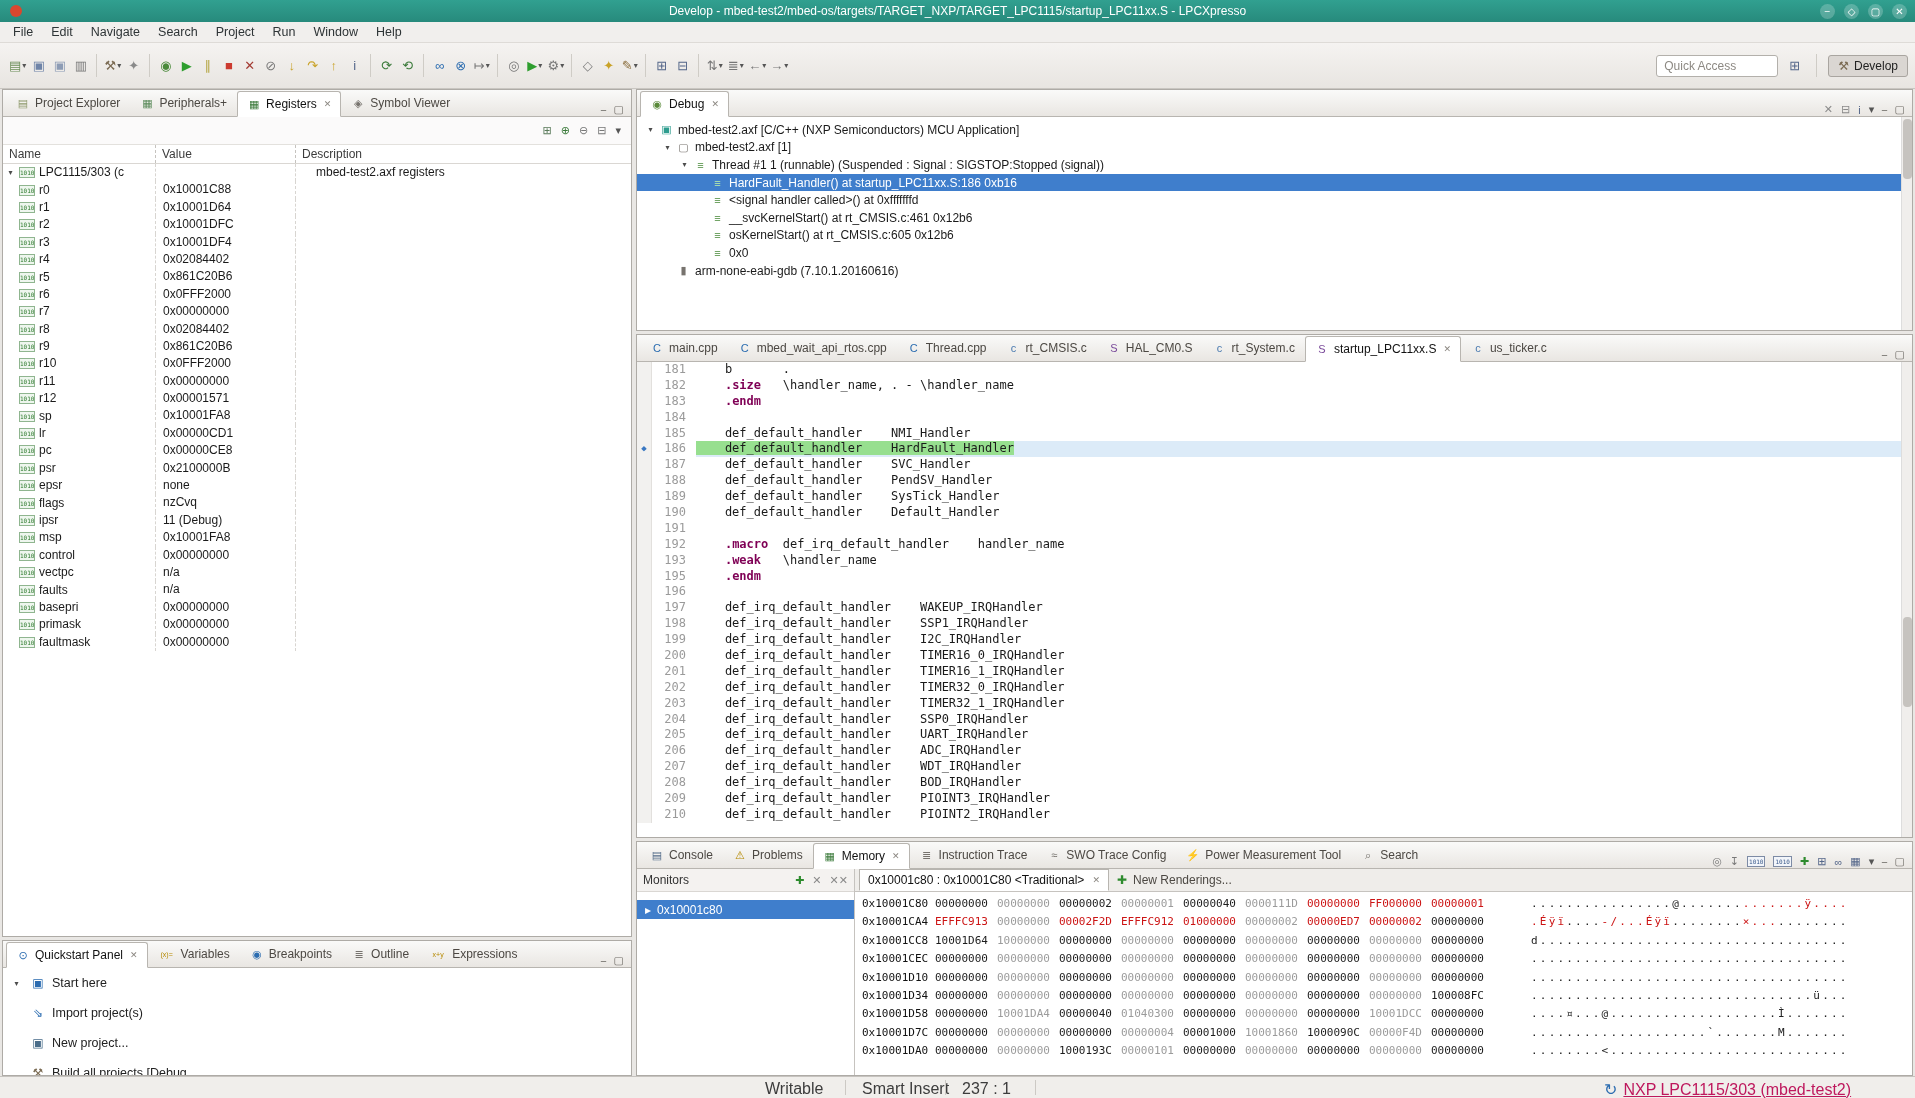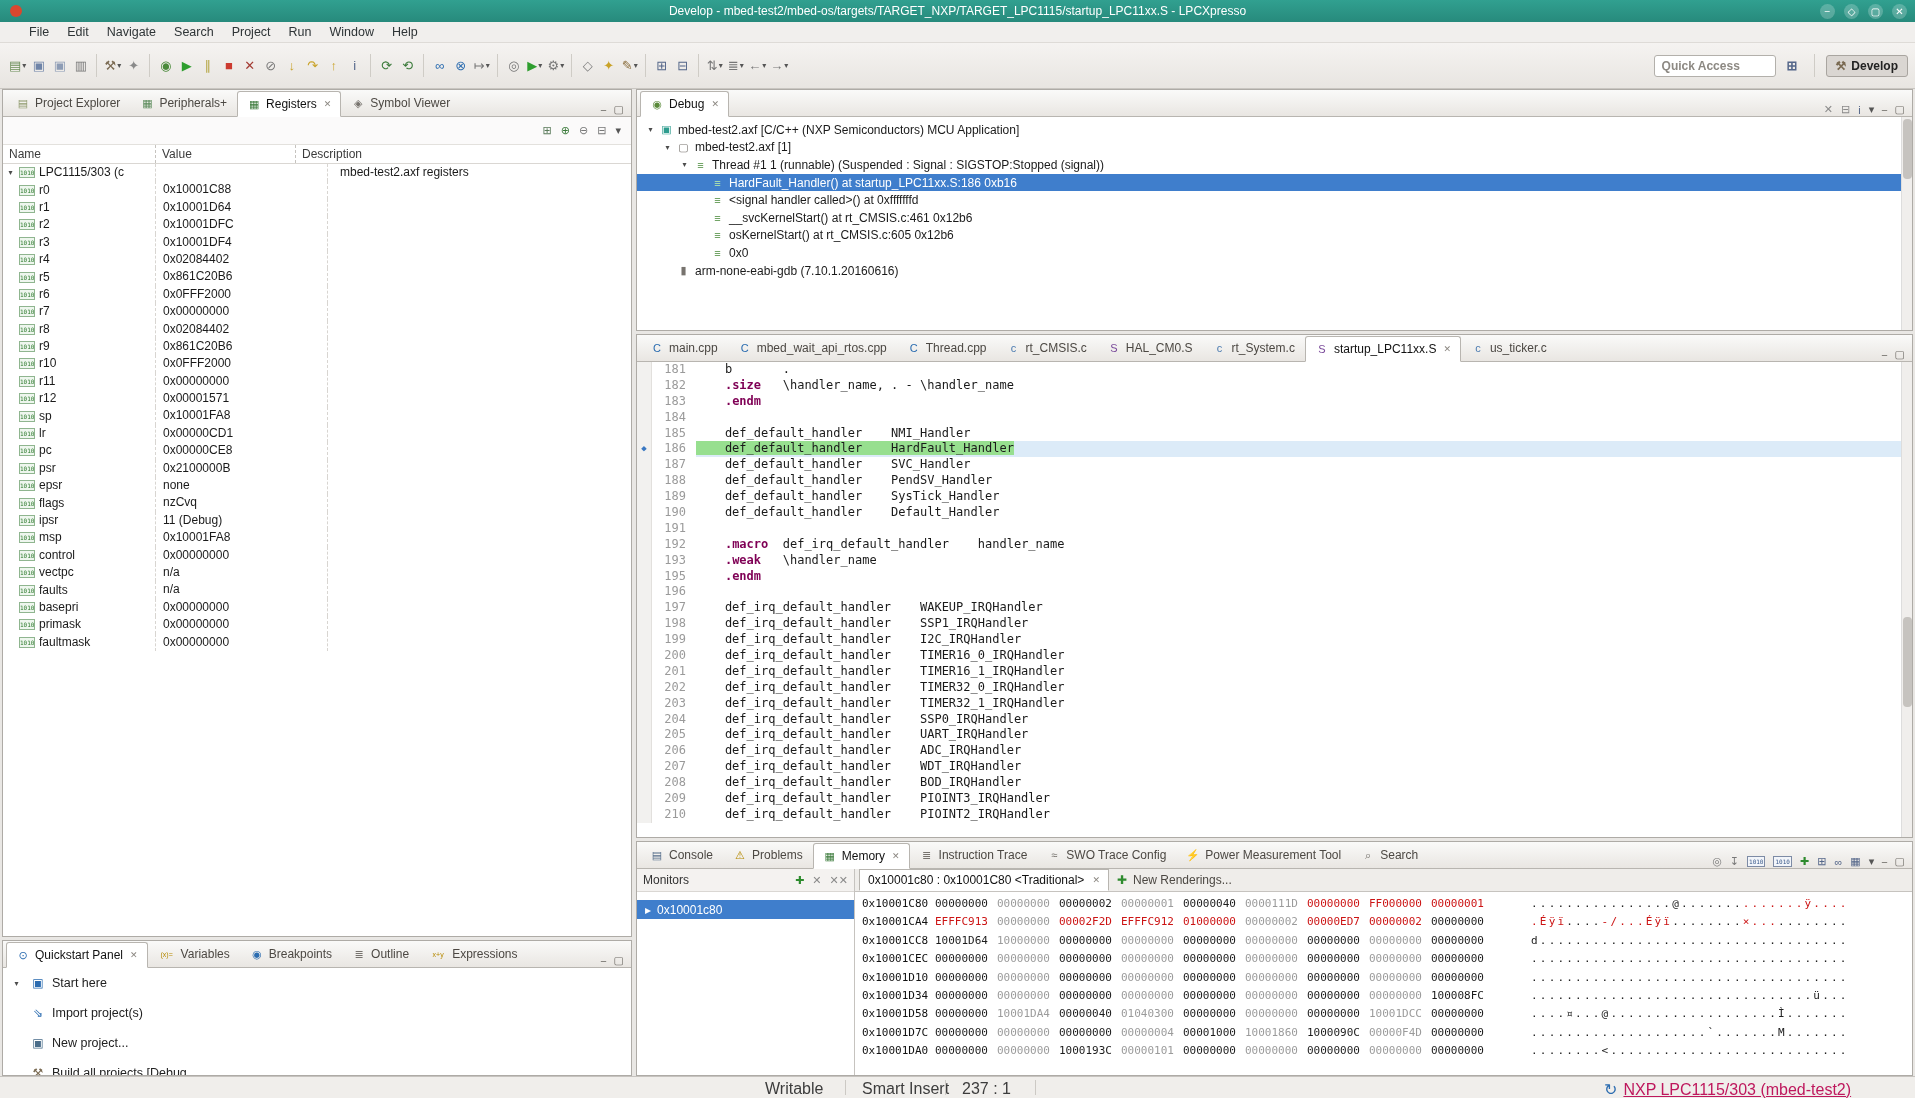--- a/index.html
+++ b/index.html
@@ -6,29 +6,29 @@
   html,body{background:#555;}
   .app{position:relative;width:1915px;height:1098px;background:#e9e7e4;font-family:"Liberation Sans",sans-serif;font-size:12px;color:#1a1a1a;overflow:hidden;}
 
   
   .titlebar{position:relative;height:22px;background:linear-gradient(#31a090,#278a7c);color:#fff;text-align:center;line-height:22px;font-size:12px;}
   .app-dot{position:absolute;left:10px;top:5px;width:12px;height:12px;border-radius:50%;background:#d9472f;border:1px solid #b23а25;}
   .win-controls{position:absolute;right:8px;top:0;height:22px;display:flex;align-items:center;gap:9px;}
   .win-btn{width:15px;height:15px;border-radius:50%;background:rgba(255,255,255,.22);color:#fff;font-size:10px;line-height:15px;text-align:center;}
 
   
-  .menubar{height:21px;background:#f1efed;border-bottom:1px solid #dedbd7;display:flex;align-items:center;padding-left:20px;}
+  .menubar{height:21px;background:#f1efed;border-bottom:1px solid #dedbd7;display:flex;align-items:center;padding-left:4px;}
   .menu-item{padding:2px 9px;color:#2e3436;font-size:12.5px;}
 
   
   .toolbar{height:46px;background:linear-gradient(#f5f3f1,#e8e5e1);border-bottom:1px solid #c9c6c1;display:flex;align-items:center;padding:0 7px;}
   .tb-icon{min-width:21px;height:24px;display:flex;align-items:center;justify-content:center;font-size:13px;padding:0 2px;border-radius:3px;}
   .tb-icon .dd{font-size:8px;color:#555;margin-left:1px;}
   .tb-sep{width:1px;height:23px;background:#cfccc6;margin:0 5px;}
-  .tb-right{margin-left:auto;display:flex;align-items:center;gap:6px;font-weight:bold;}
+  .tb-right{margin-left:auto;display:flex;align-items:center;gap:6px;}
   .quick-access{width:122px;height:22px;background:#fff;border:1px solid #b3b0ab;border-radius:3px;color:#8d8983;padding:3px 7px;font-size:12px;}
   .persp-btn{display:flex;align-items:center;gap:5px;background:#dad6d2;border:1px solid #a9a5a0;border-radius:3px;padding:3px 9px;color:#222;}
 
   
   .main{position:absolute;top:89px;left:0;right:0;bottom:22px;}
   .panel{position:absolute;background:#fff;border:1px solid #aeaba6;}
   .tabbar{display:flex;align-items:flex-end;height:27px;background:linear-gradient(#fafaf9,#e9e6e2);border-bottom:1px solid #b8b5b0;padding-left:3px;position:relative;}
   .tab{display:flex;align-items:center;gap:5px;padding:0 9px;font-size:12px;color:#4c4843;height:26px;white-space:nowrap;border:1px solid transparent;}
   .tab.active{background:#fff;border:1px solid #b8b5b0;border-bottom-color:#fff;border-radius:3px 3px 0 0;color:#111;margin-bottom:-1px;}
   .tab-icon{font-size:11px;width:14px;text-align:center;flex:none;}
@@ -43,21 +43,21 @@
   .reg-header{display:flex;height:19px;border-bottom:1px solid #dad7d3;color:#3c3c3c;}
   .reg-header .h{padding:2px 6px;}
   .h.name{width:152px;}
   .h.value{width:140px;border-left:1px dashed #c6c3bf;}
   .h.desc{flex:1;border-left:1px dashed #c6c3bf;}
   .reg-rows{overflow:hidden;}
   .reg-row{display:flex;height:17.4px;line-height:17px;}
   .rc{overflow:hidden;white-space:nowrap;}
   .rc.name{width:152px;display:flex;align-items:center;}
   .rc.value{width:140px;border-left:1px dashed #d8d5d1;padding-left:7px;}
-  .rc.desc{flex:1;border-left:1px dashed #d8d5d1;padding-left:12px;margin-left:32px;}
+  .rc.desc{flex:1;border-left:1px dashed #d8d5d1;padding-left:20px;}
   .expander{width:15px;font-size:8px;color:#4c4c4c;text-align:center;flex:none;}
   .indent{width:15px;flex:none;}
   .reg-icon{display:inline-block;width:16px;height:11px;border:1px solid #8fb58f;color:#2c7a2c;font-size:6px;line-height:9px;text-align:center;margin:0 4px 0 1px;font-family:"DejaVu Sans Mono",monospace;background:#eef6ee;flex:none;}
 
   
   .tree{padding-top:4px;overflow:hidden;}
   .tree-row{display:flex;align-items:center;height:17.6px;white-space:nowrap;font-size:12px;}
   .tree-row.sel{background:#3f7ecc;color:#fff;}
   .tree-icon{width:17px;text-align:center;font-size:11px;margin-right:3px;flex:none;}
 

